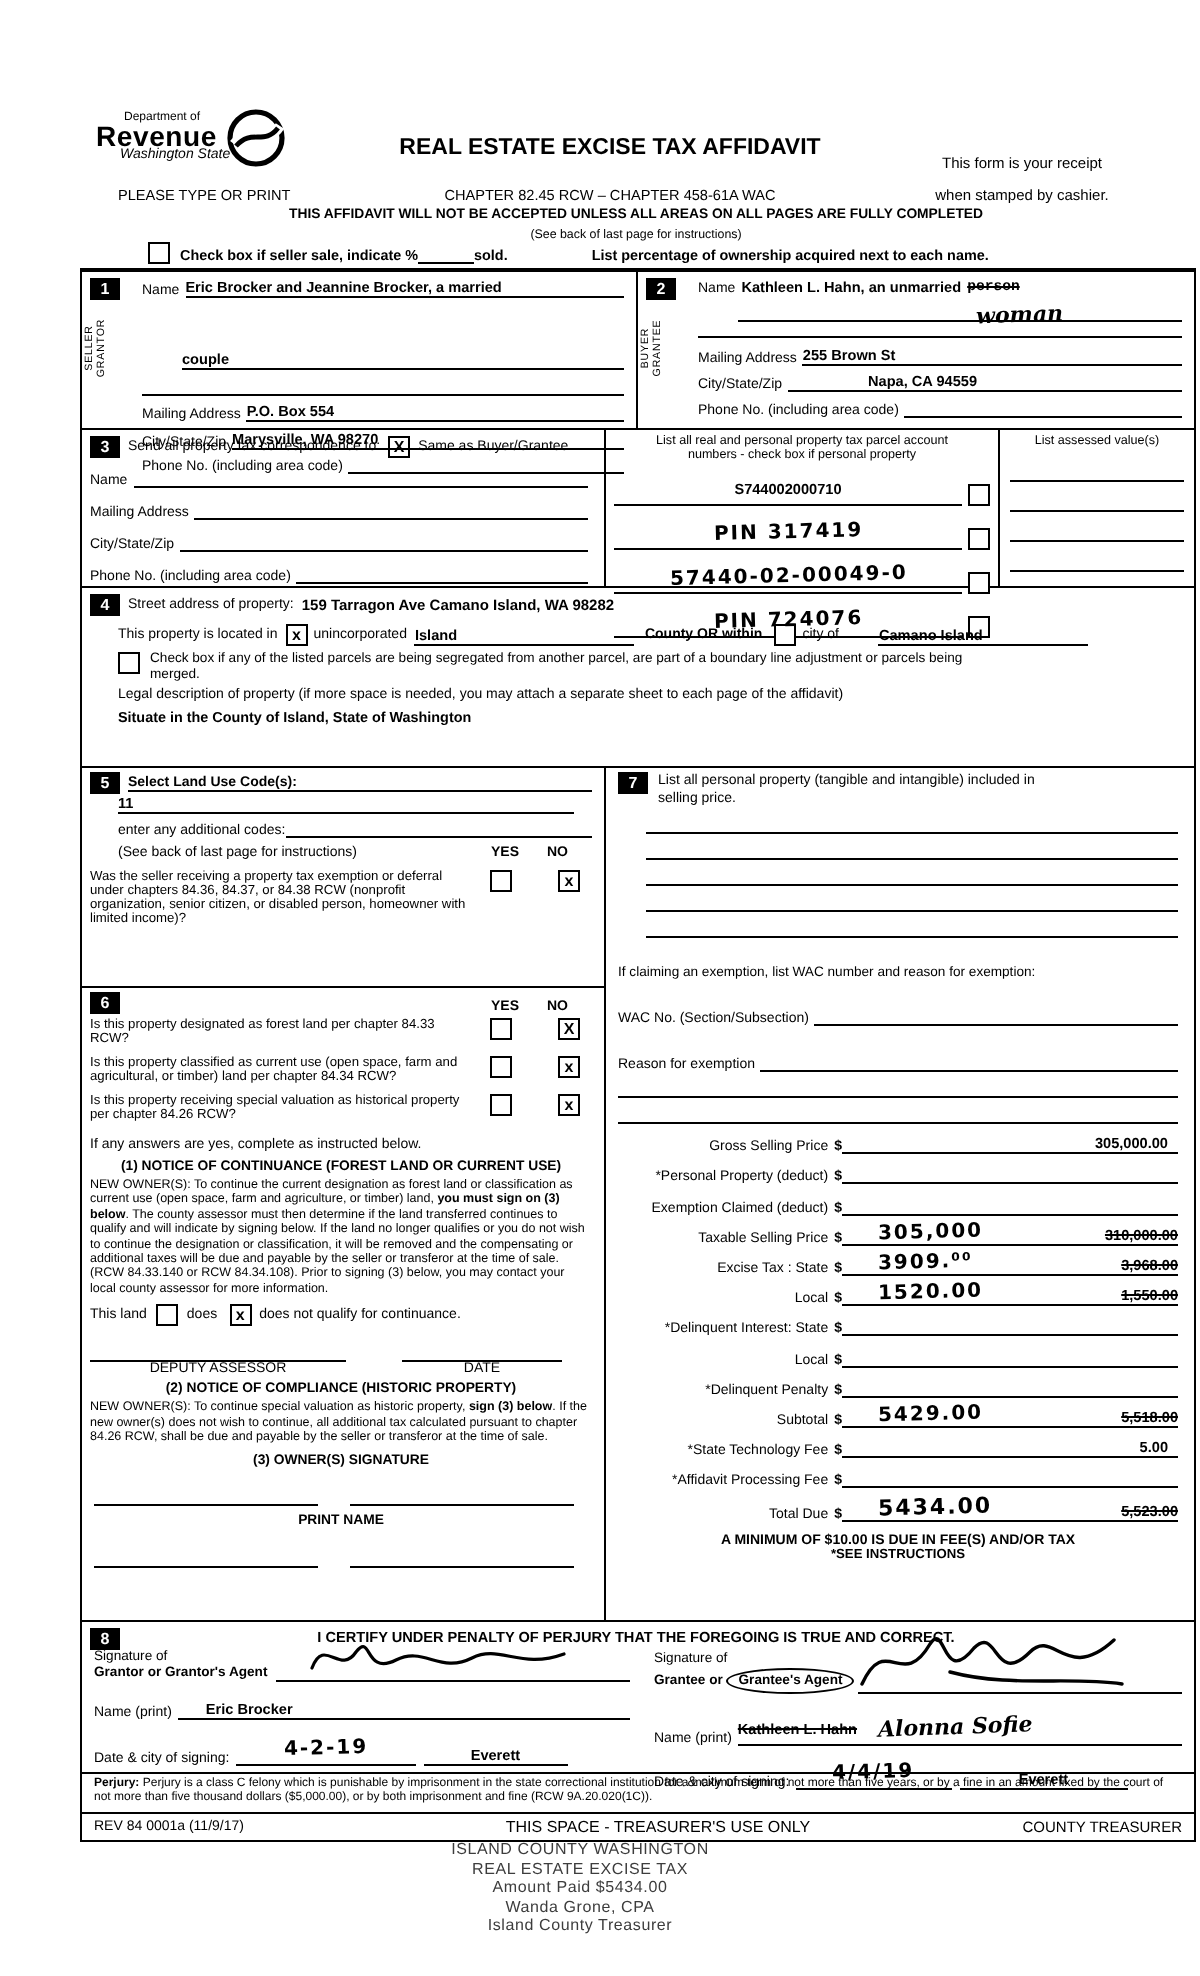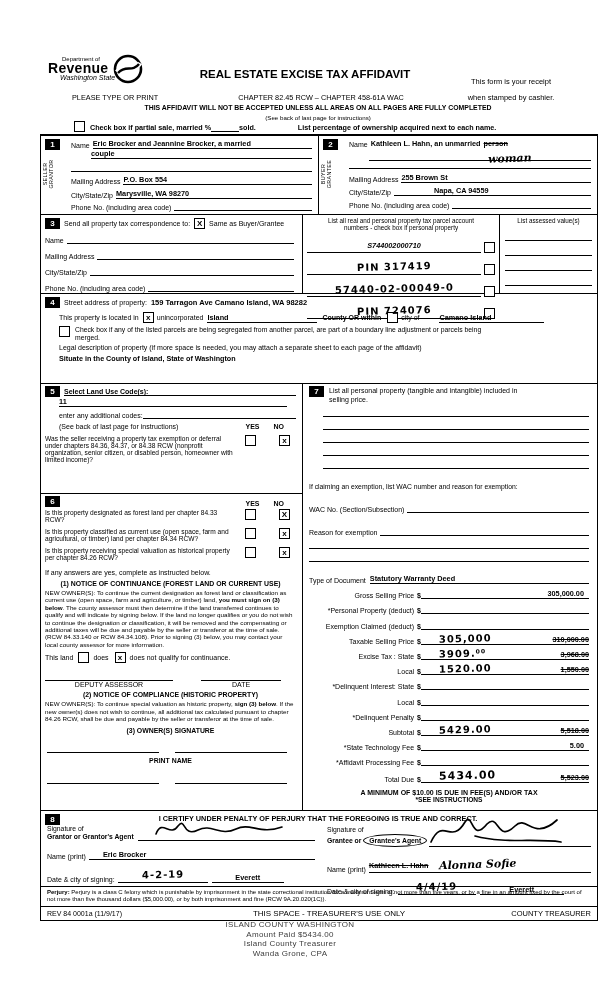--- a/index.html
+++ b/index.html
@@ -72,47 +72,47 @@
     <div style="font-size:7px;font-style:italic;margin-left:12px;">Washington State</div>
   </div>
   <svg class="abs" style="left:113px;top:54px;" width="30" height="30" viewBox="0 0 30 30">
     <circle cx="15" cy="15" r="13" fill="none" stroke="#000" stroke-width="2.6"></circle>
     <path d="M4,18 C12,8 20,20 27,9" fill="#fff" stroke="#fff" stroke-width="5"></path>
     <path d="M5,19 C13,10 19,19 26,10" fill="none" stroke="#000" stroke-width="2.4"></path>
   </svg>
   <div class="abs b" style="left:140px;top:68px;width:330px;text-align:center;font-size:11.5px;">REAL ESTATE EXCISE TAX AFFIDAVIT</div>
   <div class="abs" style="left:430px;top:77px;width:162px;text-align:center;font-size:7.5px;">This form is your receipt</div>
   <div class="abs" style="left:430px;top:93px;width:162px;text-align:center;font-size:7.5px;">when stamped by cashier.</div>
-  <div class="abs" style="left:60px;top:93px;font-size:7.3px;padding-left:12px;">PLEASE TYPE OR PRINT</div>
-  <div class="abs" style="left:166px;top:93px;width:310px;text-align:center;font-size:7.3px;">CHAPTER 82.45 RCW – CHAPTER 458-61A WAC</div>
+  <div class="abs" style="left:47px;top:93px;font-size:7.3px;padding-left:12px;">PLEASE TYPE OR PRINT</div>
+  <div class="abs" style="left:150px;top:93px;width:310px;text-align:center;font-size:7.3px;">CHAPTER 82.45 RCW – CHAPTER 458-61A WAC</div>
   <div class="abs b" style="left:40px;top:104px;width:556px;text-align:center;font-size:6.9px;">THIS AFFIDAVIT WILL NOT BE ACCEPTED UNLESS ALL AREAS ON ALL PAGES ARE FULLY COMPLETED</div>
   <div class="abs" style="left:40px;top:114px;width:556px;text-align:center;font-size:6.2px;">(See back of last page for instructions)</div>
   <div class="abs row" style="left:74px;top:121px;width:522px;">
     <span class="cb"></span>
-    <span class="b" style="font-size:7.2px;margin-left:5px;">Check box if partial sale, married %</span>
+    <span class="b" style="font-size:7.2px;margin-left:5px;">Check box if seller sale, indicate %</span>
     <span class="ul" style="width:28px;"></span>
     <span class="b" style="font-size:7.2px;">sold.</span>
     <span class="b" style="font-size:7.2px;margin-left:42px;">List percentage of ownership acquired next to each name.</span>
   </div>
 
   <div class="formbox">
 
     <div class="sec12">
       <div class="half">
         <span class="badge">1</span>
         <div class="vert">
           <div>SELLER</div>
             <div>GRANTOR</div>
         </div>
         <div class="row">
           <span class="lbl">Name</span>
           <span class="val ul grow" style="margin-left:3px;">Eric Brocker and Jeannine Brocker, a married</span>
         </div>
         <div class="row">
-          <span class="val ul grow" style="margin-left:20px;">couple</span>
+          <span class="val ul grow" style="margin-left:20px;margin-top:26px;">couple</span>
         </div>
         <div class="frow">
             <span class="ul grow" style="height:8px;"></span>
           </div>
         <div class="frow">
           <span class="lbl">Mailing Address</span>
           <span class="val ul grow" style="margin-left:3px;">P.O. Box 554</span>
         </div>
         <div class="frow">
           <span class="lbl">City/State/Zip</span>
@@ -125,21 +125,21 @@
       </div>
       <div class="half">
         <span class="badge">2</span>
         <div class="vert">
           <div>BUYER</div>
             <div>GRANTEE</div>
         </div>
         <div class="row">
           <span class="lbl">Name</span>
           <span class="val" style="margin-left:3px;">Kathleen L. Hahn, an unmarried</span>
-          <span class="val strike" style="margin-left:3px;">person</span>
+          <span class="val strike" style="margin-left:3px;font-family:Liberation Mono, monospace;">person</span>
         </div>
         <div class="row">
           <span class="ul grow" style="margin-left:20px;height:12px;text-align:center;"><span class="cursive" style="margin-left:60px;">woman</span></span>
         </div>
         <div class="frow" style="margin-top:1px;">
             <span class="ul grow" style="height:6px;"></span>
           </div>
         <div class="frow">
           <span class="lbl">Mailing Address</span>
           <span class="val ul grow" style="margin-left:3px;">255 Brown St</span>
@@ -177,21 +177,21 @@
           </div>
         <div class="frow" style="margin-top:7px;">
             <span class="lbl">Phone No. (including area code)</span>
             <span class="ul grow" style="margin-left:3px;height:8px;"></span>
           </div>
       </div>
       <div class="s3mid">
         <div class="sm c">List all real and personal property tax parcel account</div>
         <div class="sm c">numbers - check box if personal property</div>
         <div class="prow">
-          <span class="pul"><span class="b" style="font-size:7.3px;font-style:italic;">S744002000710</span></span>
+          <span class="pul"><span class="b" style="font-size:7.3px;">S744002000710</span></span>
           <span class="cb" style="margin-left:3px;"></span>
         </div>
         <div class="prow">
           <span class="pul"><span class="hand">PIN 317419</span></span>
           <span class="cb" style="margin-left:3px;"></span>
         </div>
         <div class="prow">
           <span class="pul"><span class="hand">57440-02-00049-0</span></span>
           <span class="cb" style="margin-left:3px;"></span>
         </div>
@@ -347,24 +347,20 @@
           <span class="lbl">WAC No. (Section/Subsection)</span>
           <span class="ul grow" style="height:8px;margin-left:3px;"></span>
         </div>
         <div class="row" style="margin-top:14px;">
           <span class="lbl">Reason for exemption</span>
           <span class="ul grow" style="height:8px;margin-left:3px;"></span>
         </div>
         <div class="ul" style="height:12px;"></div>
         <div class="ul" style="height:12px;"></div>
 
-        <div class="row" style="margin-top:12px;">
-          <span class="lbl">Type of Document</span>
-          <span class="val ul grow" style="margin-left:4px;">Statutory Warranty Deed</span>
-        </div>
 
         <div class="mrow">
             <span class="mlabel">Gross Selling Price</span>
             <span class="lbl b">$</span>
             <span class="mline">
               <span class="mhand hand"></span>
               <span class="mprint">305,000.00</span>
               <span class="mprint strike"></span>
             </span>
           </div>
@@ -543,18 +539,19 @@
 
     <div class="footrow">
       <span style="font-size:7px;width:160px;">REV 84 0001a (11/9/17)</span>
       <span class="c" style="font-size:8px;flex:1;">THIS SPACE - TREASURER'S USE ONLY</span>
       <span style="font-size:7.5px;width:140px;text-align:right;">COUNTY TREASURER</span>
     </div>
   </div>
 
   <div class="abs" style="left:130px;top:920px;width:320px;text-align:center;font-size:8px;line-height:9.6px;color:#3d3d3d;letter-spacing:.3px;">
     <div>ISLAND COUNTY WASHINGTON</div>
+    <div>REAL ESTATE EXCISE TAX</div>
     <div>Amount Paid $5434.00</div>
+    <div>Wanda Grone, CPA</div>
     <div>Island County Treasurer</div>
-    <div>Wanda Grone, CPA</div>
   </div>
 
 </div>
 
 </body></html>

